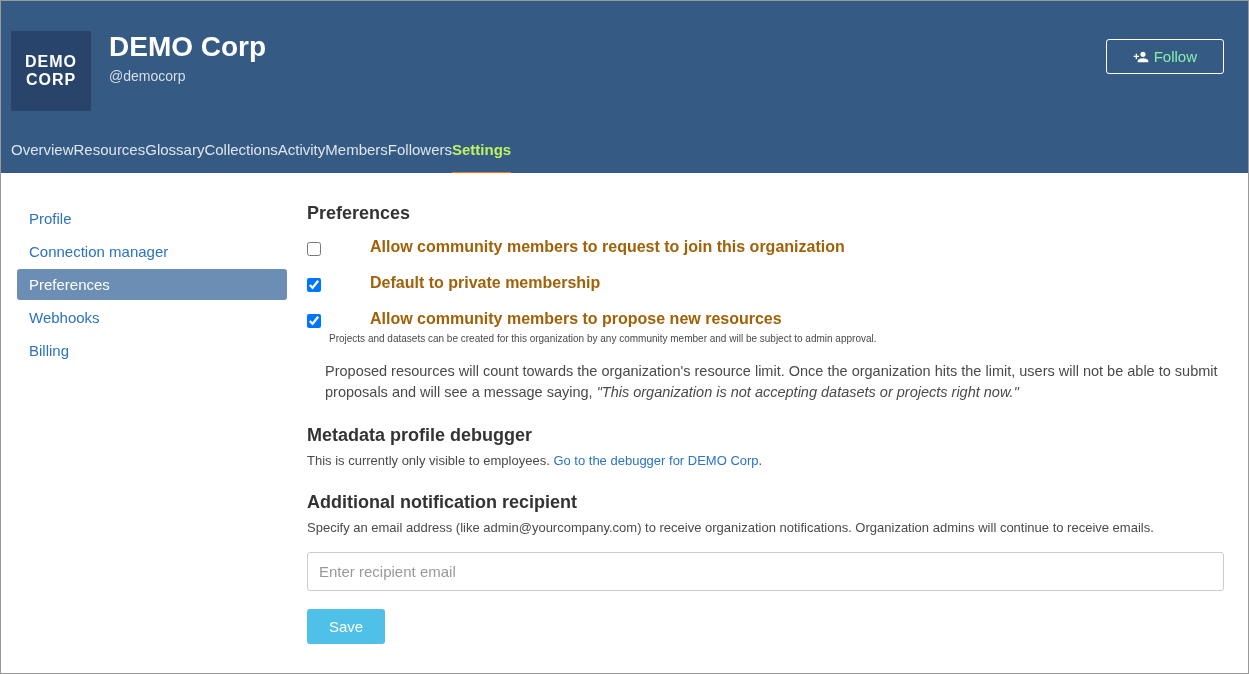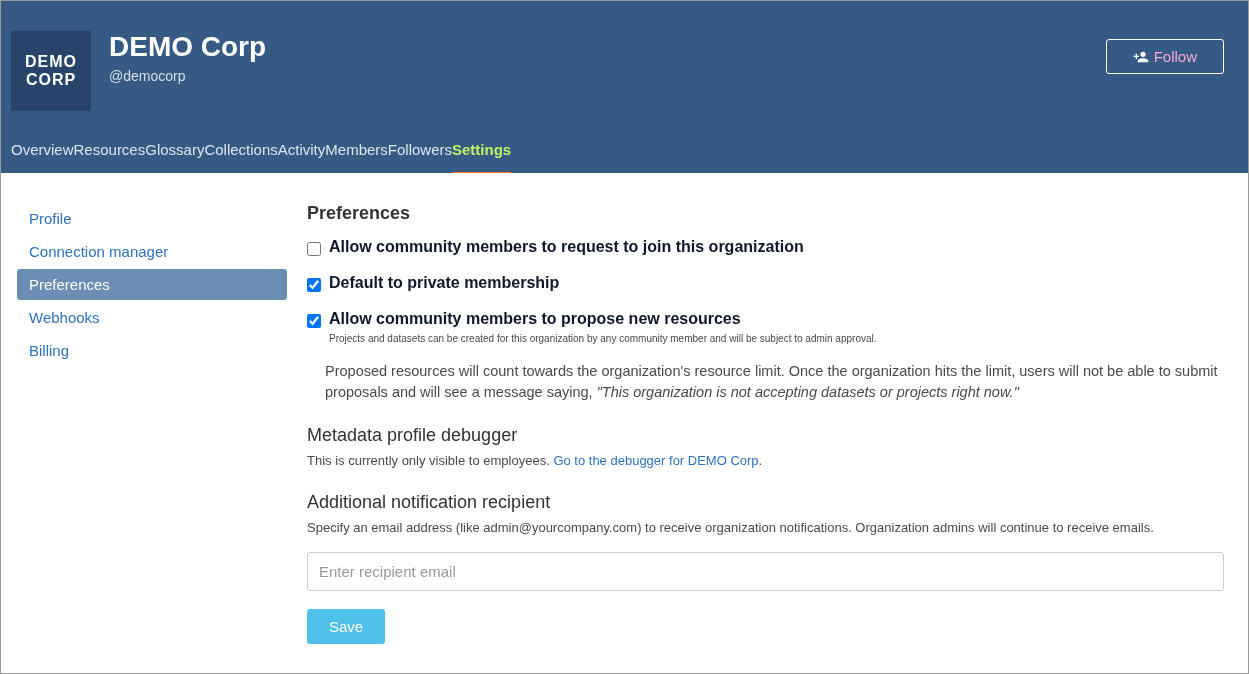--- a/index.html
+++ b/index.html
@@ -45,21 +45,21 @@
     color: #fff;
   }
   .org-handle {
     font-size: 14px;
     color: #d6dee9;
     margin-top: 5px;
   }
   .follow-btn {
     border: 1px solid #fff;
     background: transparent;
-    color: #f9a8d4;
+    color: #86efac;
     padding: 8px 26px;
     font-size: 15px;
     border-radius: 3px;
     display: flex;
     align-items: center;
     gap: 5px;
     margin-right: 14px;
     margin-top: 8px;
     cursor: pointer;
   }
@@ -121,41 +121,42 @@
     gap: 8px;
   }
   .pref-checkbox input[type=checkbox] {
     margin-top: 4px;
     width: 14px;
     height: 14px;
     cursor: pointer;
   }
   .pref-label {
     font-weight: 700;
-    color: #0f172a;
+    color: #a16207;
     font-size: 16px;
+    margin-left: 41px;
   }
   .pref-desc {
     color: #4a4a4a;
     font-size: 10px;
     margin-left: 22px;
     margin-top: 4px;
     line-height: 1.45;
   }
   .pref-desc2 {
     color: #4a4a4a;
     font-size: 14.5px;
     margin-left: 18px;
     margin-top: 14px;
     line-height: 1.45;
   }
   .italic { font-style: italic; }
   .subhead {
     font-size: 18px;
-    font-weight: 400;
+    font-weight: 700;
     color: #333;
     margin-top: 22px;
     margin-bottom: 6px;
   }
   .subtext {
     color: #4a4a4a;
     font-size: 13px;
     line-height: 1.45;
   }
   .link {

